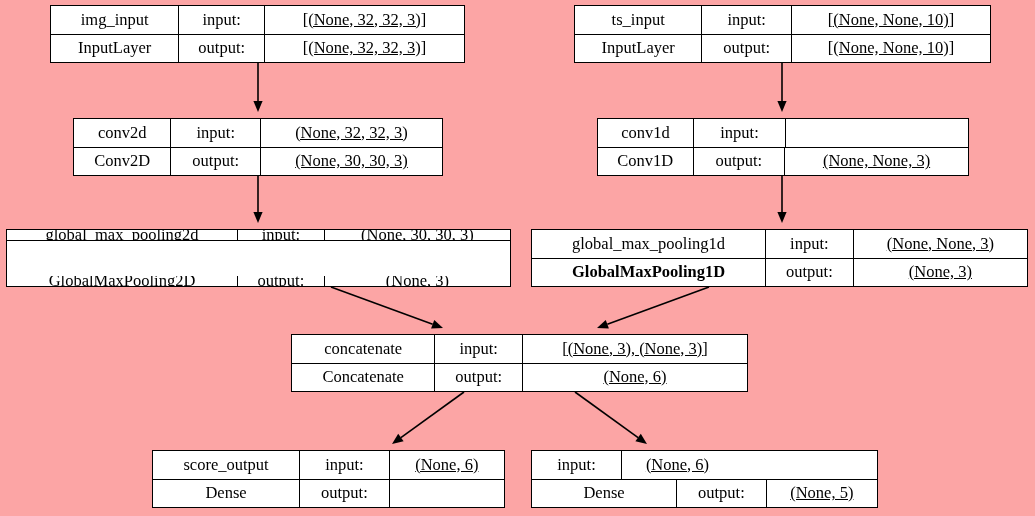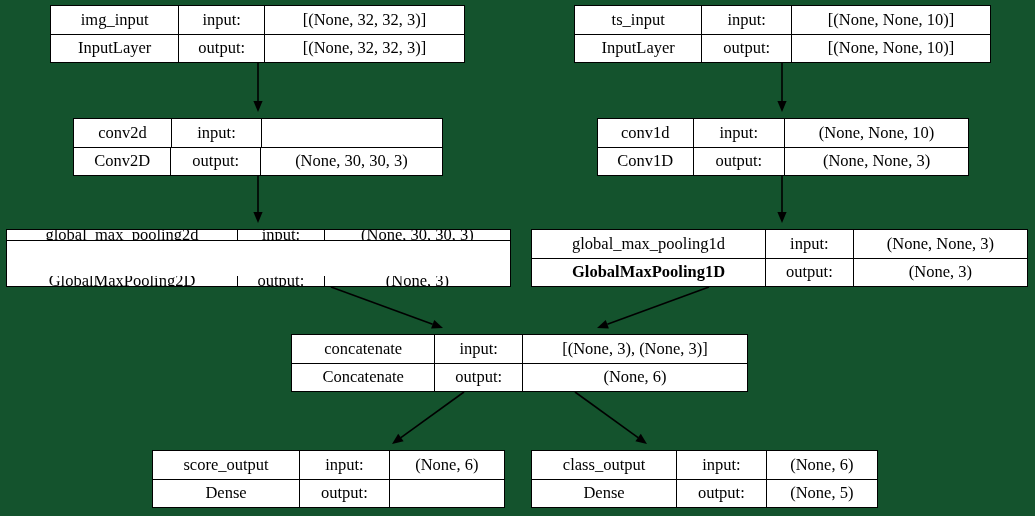--- a/index.html
+++ b/index.html
@@ -7,21 +7,21 @@
     padding: 0;
     background: #ffffff;
   }
   body {
     font-family: "Liberation Serif", "DejaVu Serif", serif;
   }
   #canvas {
     position: relative;
     width: 1035px;
     height: 516px;
-    background: #14532d;
+    background: #fca5a5;
     overflow: hidden;
   }
   #edge-layer {
     position: absolute;
     left: 0;
     top: 0;
     width: 1035px;
     height: 516px;
     pointer-events: none;
   }
@@ -55,20 +55,21 @@
     padding: 0 6px;
   }
   .cell.c-name {
     border-right: 1px solid #000000;
   }
   .cell.c-io {
     border-right: 1px solid #000000;
   }
   .cell.c-shape {
     border-right: none;
+    text-decoration: underline;
   }
 </style>
 </head>
 <body>
 
 <div id="canvas">
   <svg id="edge-layer" viewBox="0 0 1035 516" width="1035" height="516" xmlns="http://www.w3.org/2000/svg">
       <g>
         <line x1="258" y1="63" x2="258" y2="101" stroke="#000000" stroke-width="1.6"></line>
         <polygon points="258,112 253.4,101 262.6,101" fill="#000000"></polygon>
@@ -124,32 +125,32 @@
         <div class="node-row row-bottom">
           <div class="cell c-name" style="width: 128px;">InputLayer</div>
           <div class="cell c-io" style="width: 90px;">output:</div>
           <div class="cell c-shape" style="width: 199px;">[(None, None, 10)]</div>
         </div>
       </div>
       <div class="node" style="left: 73px; top: 118px; width: 370px; height: 58px;">
         <div class="node-row row-top">
           <div class="cell c-name" style="width: 98px;">conv2d</div>
           <div class="cell c-io" style="width: 90px;">input:</div>
+          <div class="cell c-shape" style="width: 182px;">(None, 32, 32, 3)</div>
         </div>
         <div class="node-row row-bottom">
           <div class="cell c-name" style="width: 98px;">Conv2D</div>
           <div class="cell c-io" style="width: 90px;">output:</div>
           <div class="cell c-shape" style="width: 182px;">(None, 30, 30, 3)</div>
         </div>
       </div>
       <div class="node" style="left: 597px; top: 118px; width: 372px; height: 58px;">
         <div class="node-row row-top">
           <div class="cell c-name" style="width: 96px;">conv1d</div>
           <div class="cell c-io" style="width: 92px;">input:</div>
-          <div class="cell c-shape" style="width: 184px;">(None, None, 10)</div>
         </div>
         <div class="node-row row-bottom">
           <div class="cell c-name" style="width: 96px;">Conv1D</div>
           <div class="cell c-io" style="width: 92px;">output:</div>
           <div class="cell c-shape" style="width: 184px;">(None, None, 3)</div>
         </div>
       </div>
       <div class="node" style="left: 6px; top: 229px; width: 505px; height: 58px; gap: 35px;">
         <div class="node-row row-top">
           <div class="cell c-name" style="width: 232px;">global_max_pooling2d</div>
@@ -193,21 +194,20 @@
           <div class="cell c-shape" style="width: 115px;">(None, 6)</div>
         </div>
         <div class="node-row row-bottom">
           <div class="cell c-name" style="width: 148px;">Dense</div>
           <div class="cell c-io" style="width: 90px;">output:</div>
           <div class="cell c-shape" style="width: 115px; margin-top: 36px;">(None, 1)</div>
         </div>
       </div>
       <div class="node" style="left: 531px; top: 450px; width: 347px; height: 58px;">
         <div class="node-row row-top">
-          <div class="cell c-name" style="width: 146px;">class_output</div>
           <div class="cell c-io" style="width: 90px;">input:</div>
           <div class="cell c-shape" style="width: 111px;">(None, 6)</div>
         </div>
         <div class="node-row row-bottom">
           <div class="cell c-name" style="width: 146px;">Dense</div>
           <div class="cell c-io" style="width: 90px;">output:</div>
           <div class="cell c-shape" style="width: 111px;">(None, 5)</div>
         </div>
       </div>
     </div>

